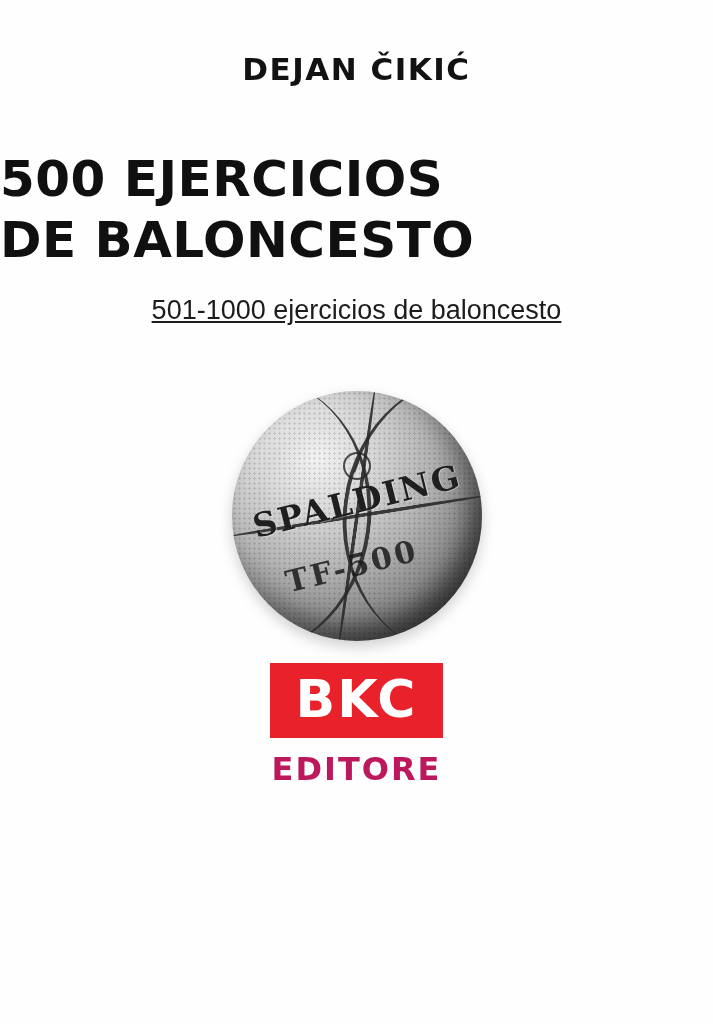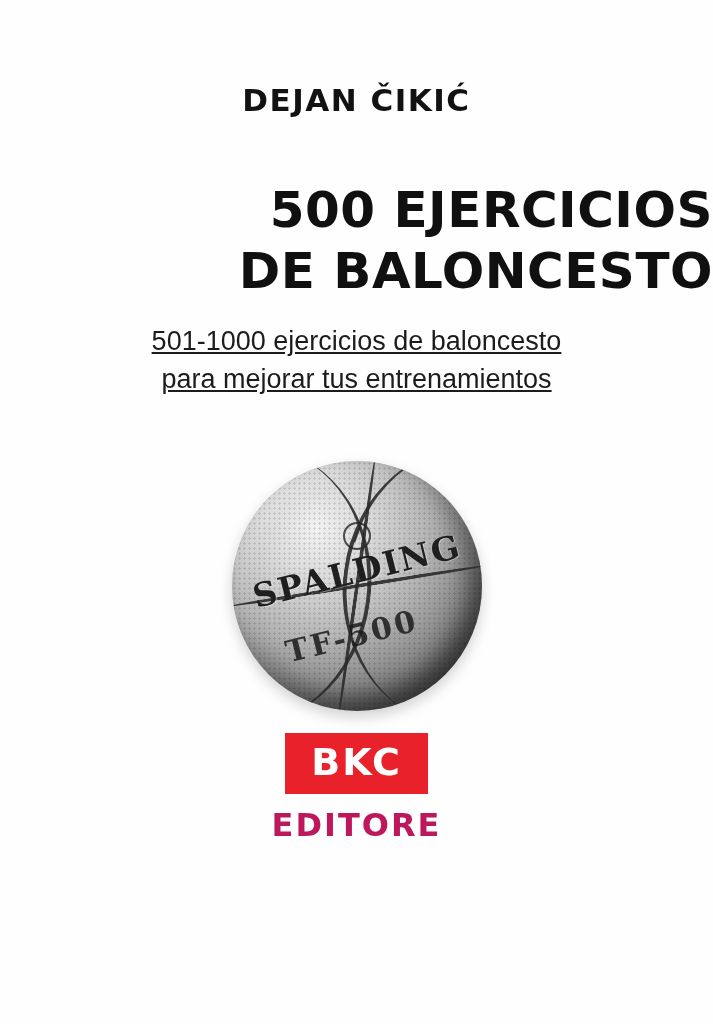--- a/index.html
+++ b/index.html
@@ -18,33 +18,33 @@
     position: relative;
     width: 713px;
     height: 1024px;
     background: #fefefe;
     display: flex;
     flex-direction: column;
     align-items: center;
   }
 
   .author {
-    margin-top: 82px;
+    margin-top: 51px;
     font-size: 31px;
     font-weight: bold;
     letter-spacing: 1.5px;
     color: #121212;
     text-align: center;
     font-family: "DejaVu Sans", sans-serif;
   }
 
   .title-block {
     margin-top: 62px;
     width: 100%;
-    text-align: right;
+    text-align: left;
   }
   .title-line {
     font-size: 50px;
     font-weight: bold;
     letter-spacing: 0.5px;
     line-height: 1.22;
     color: #101010;
     font-family: "DejaVu Sans", sans-serif;
     white-space: nowrap;
   }
@@ -186,21 +186,21 @@
   .logo-block {
     margin-top: 22px;
     text-align: center;
   }
   .logo-badge {
     display: inline-block;
     background: #e8212a;
     color: #ffffff;
     font-family: "DejaVu Sans", sans-serif;
     font-weight: bold;
-    font-size: 38px;
+    font-size: 52px;
     letter-spacing: 2px;
     padding: 10px 26px 13px 26px;
     line-height: 1;
   }
   .logo-caption {
     margin-top: 12px;
     font-family: "DejaVu Sans", sans-serif;
     font-weight: bold;
     font-size: 32px;
     letter-spacing: 2px;
@@ -214,21 +214,20 @@
 
   <div class="author">DEJAN ČIKIĆ</div>
 
   <div class="title-block">
     <div class="title-line">500 EJERCICIOS</div>
     <div class="title-line">DE BALONCESTO</div>
   </div>
 
   <div class="subtitle-block">
     <div class="subtitle-line">501-1000 ejercicios de baloncesto</div>
-    <div class="subtitle-line">para mejorar tus entrenamientos</div>
   </div>
 
   <div class="ball-wrap">
     <div class="ball">
       <div class="ball-texture"></div>
       <div class="seam seam-v"></div>
       <div class="seam seam-h"></div>
       <div class="seam seam-curve-l"></div>
       <div class="seam seam-curve-r"></div>
       <div class="ball-mark"></div>

